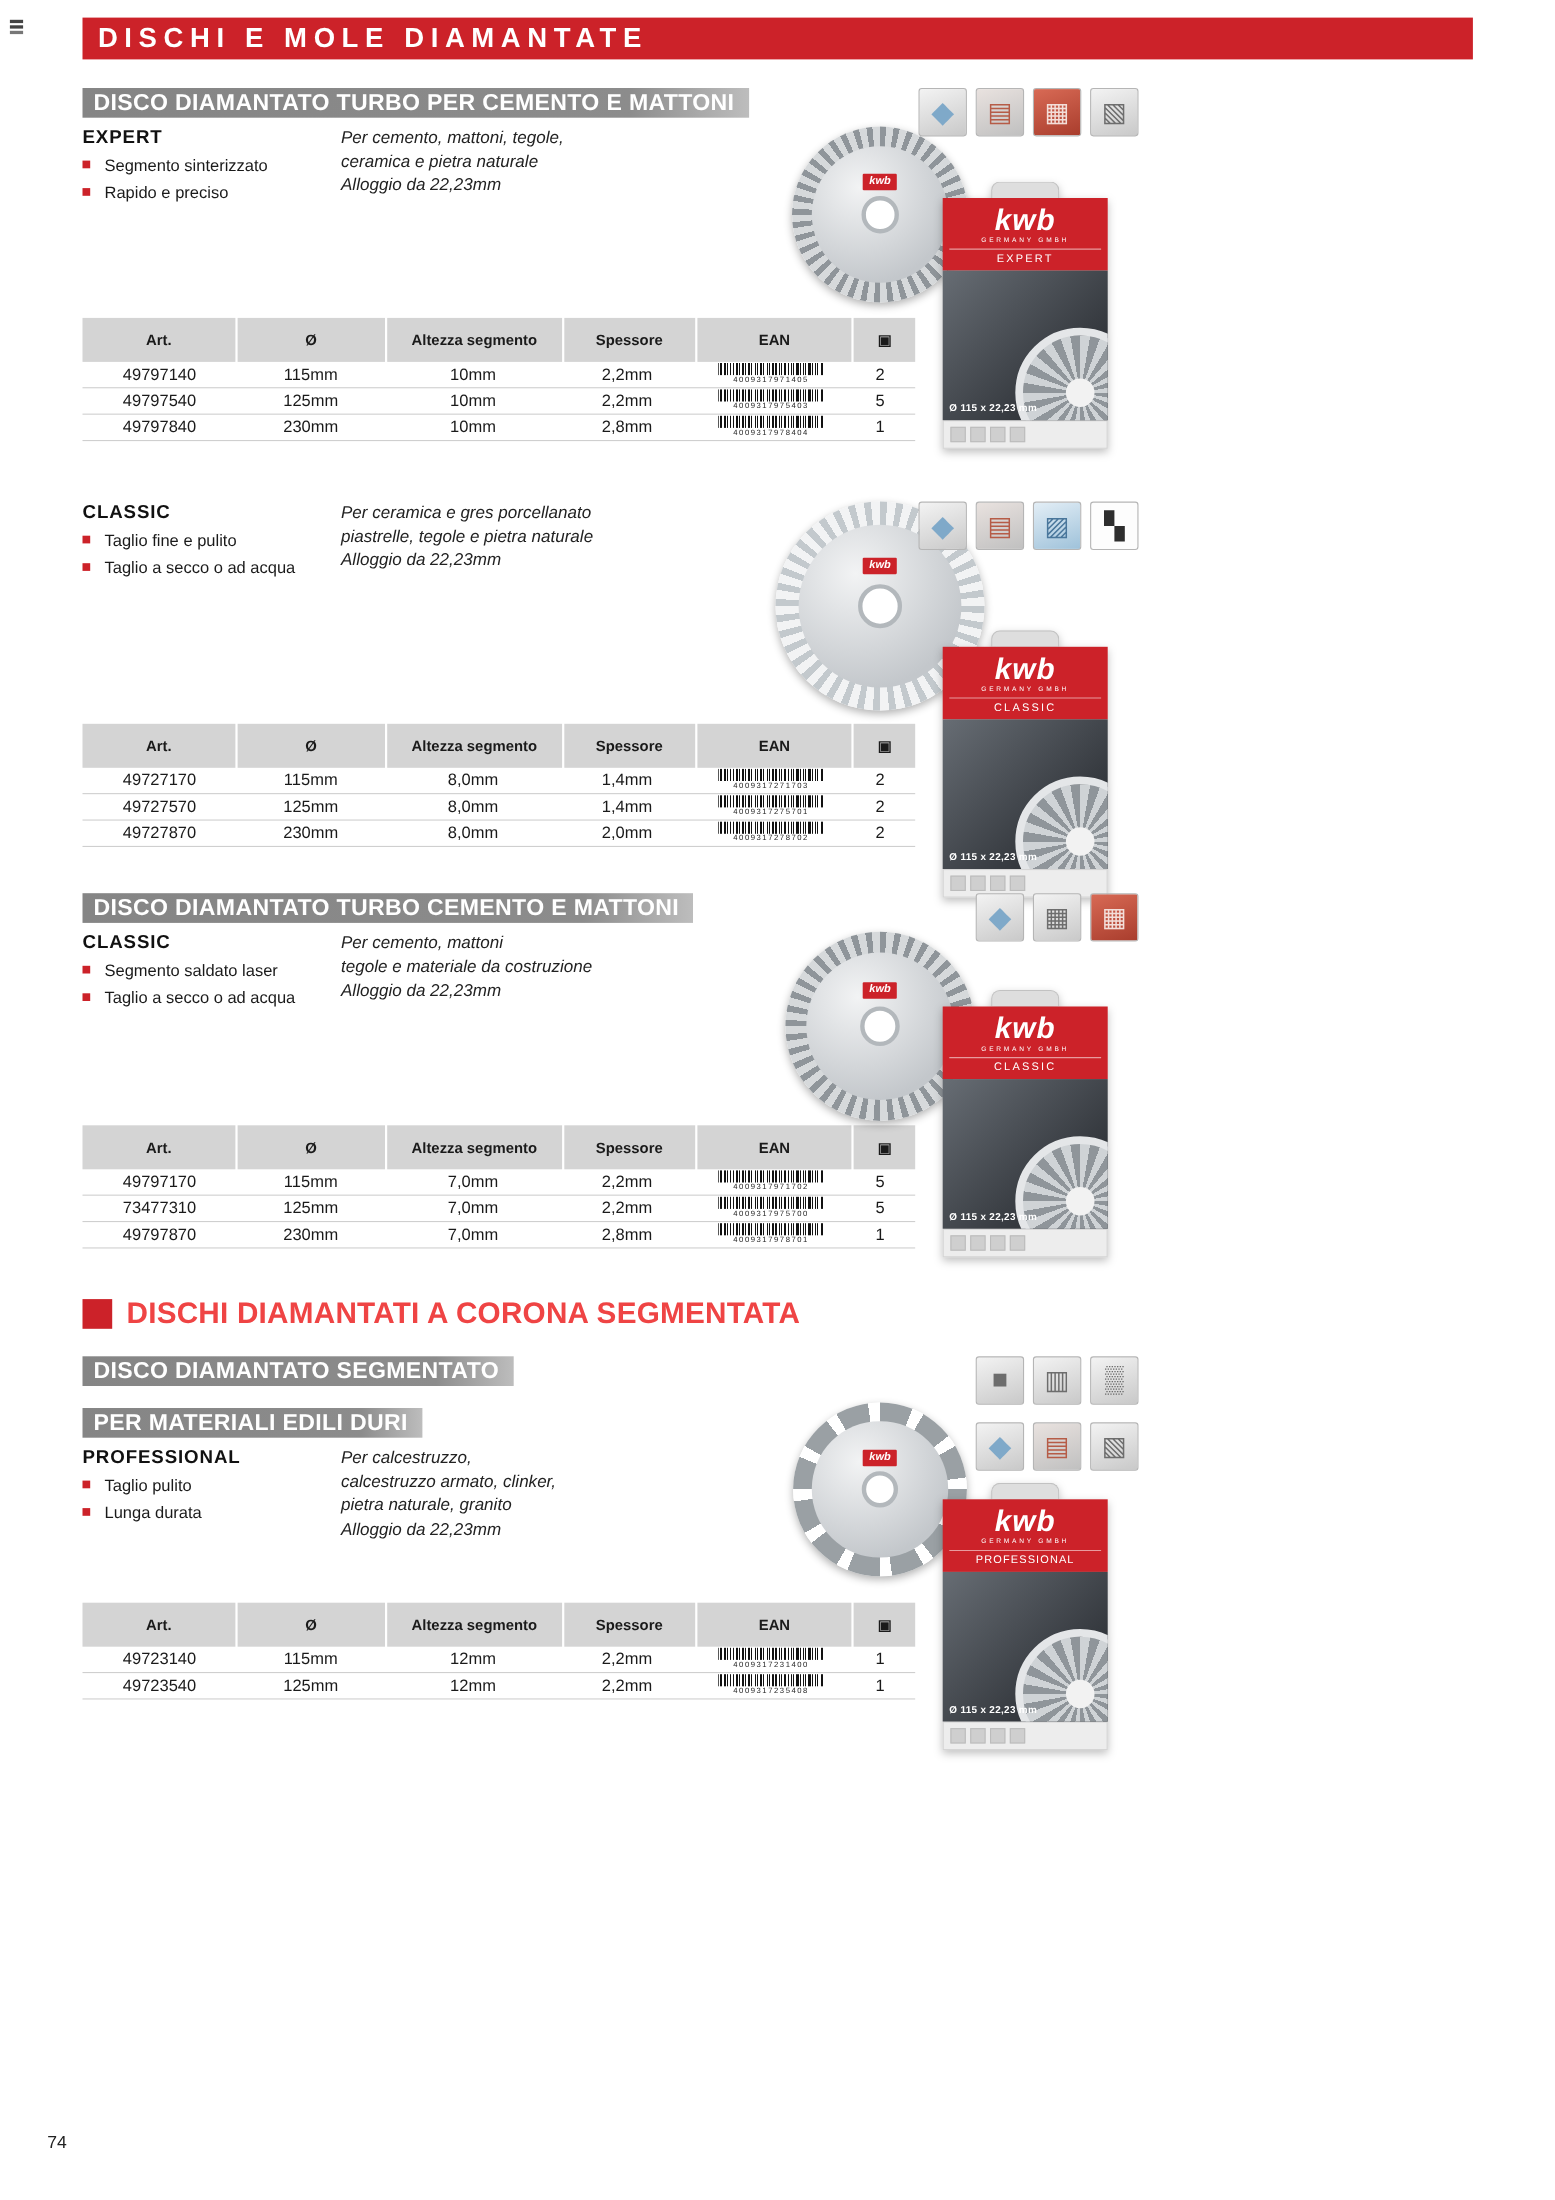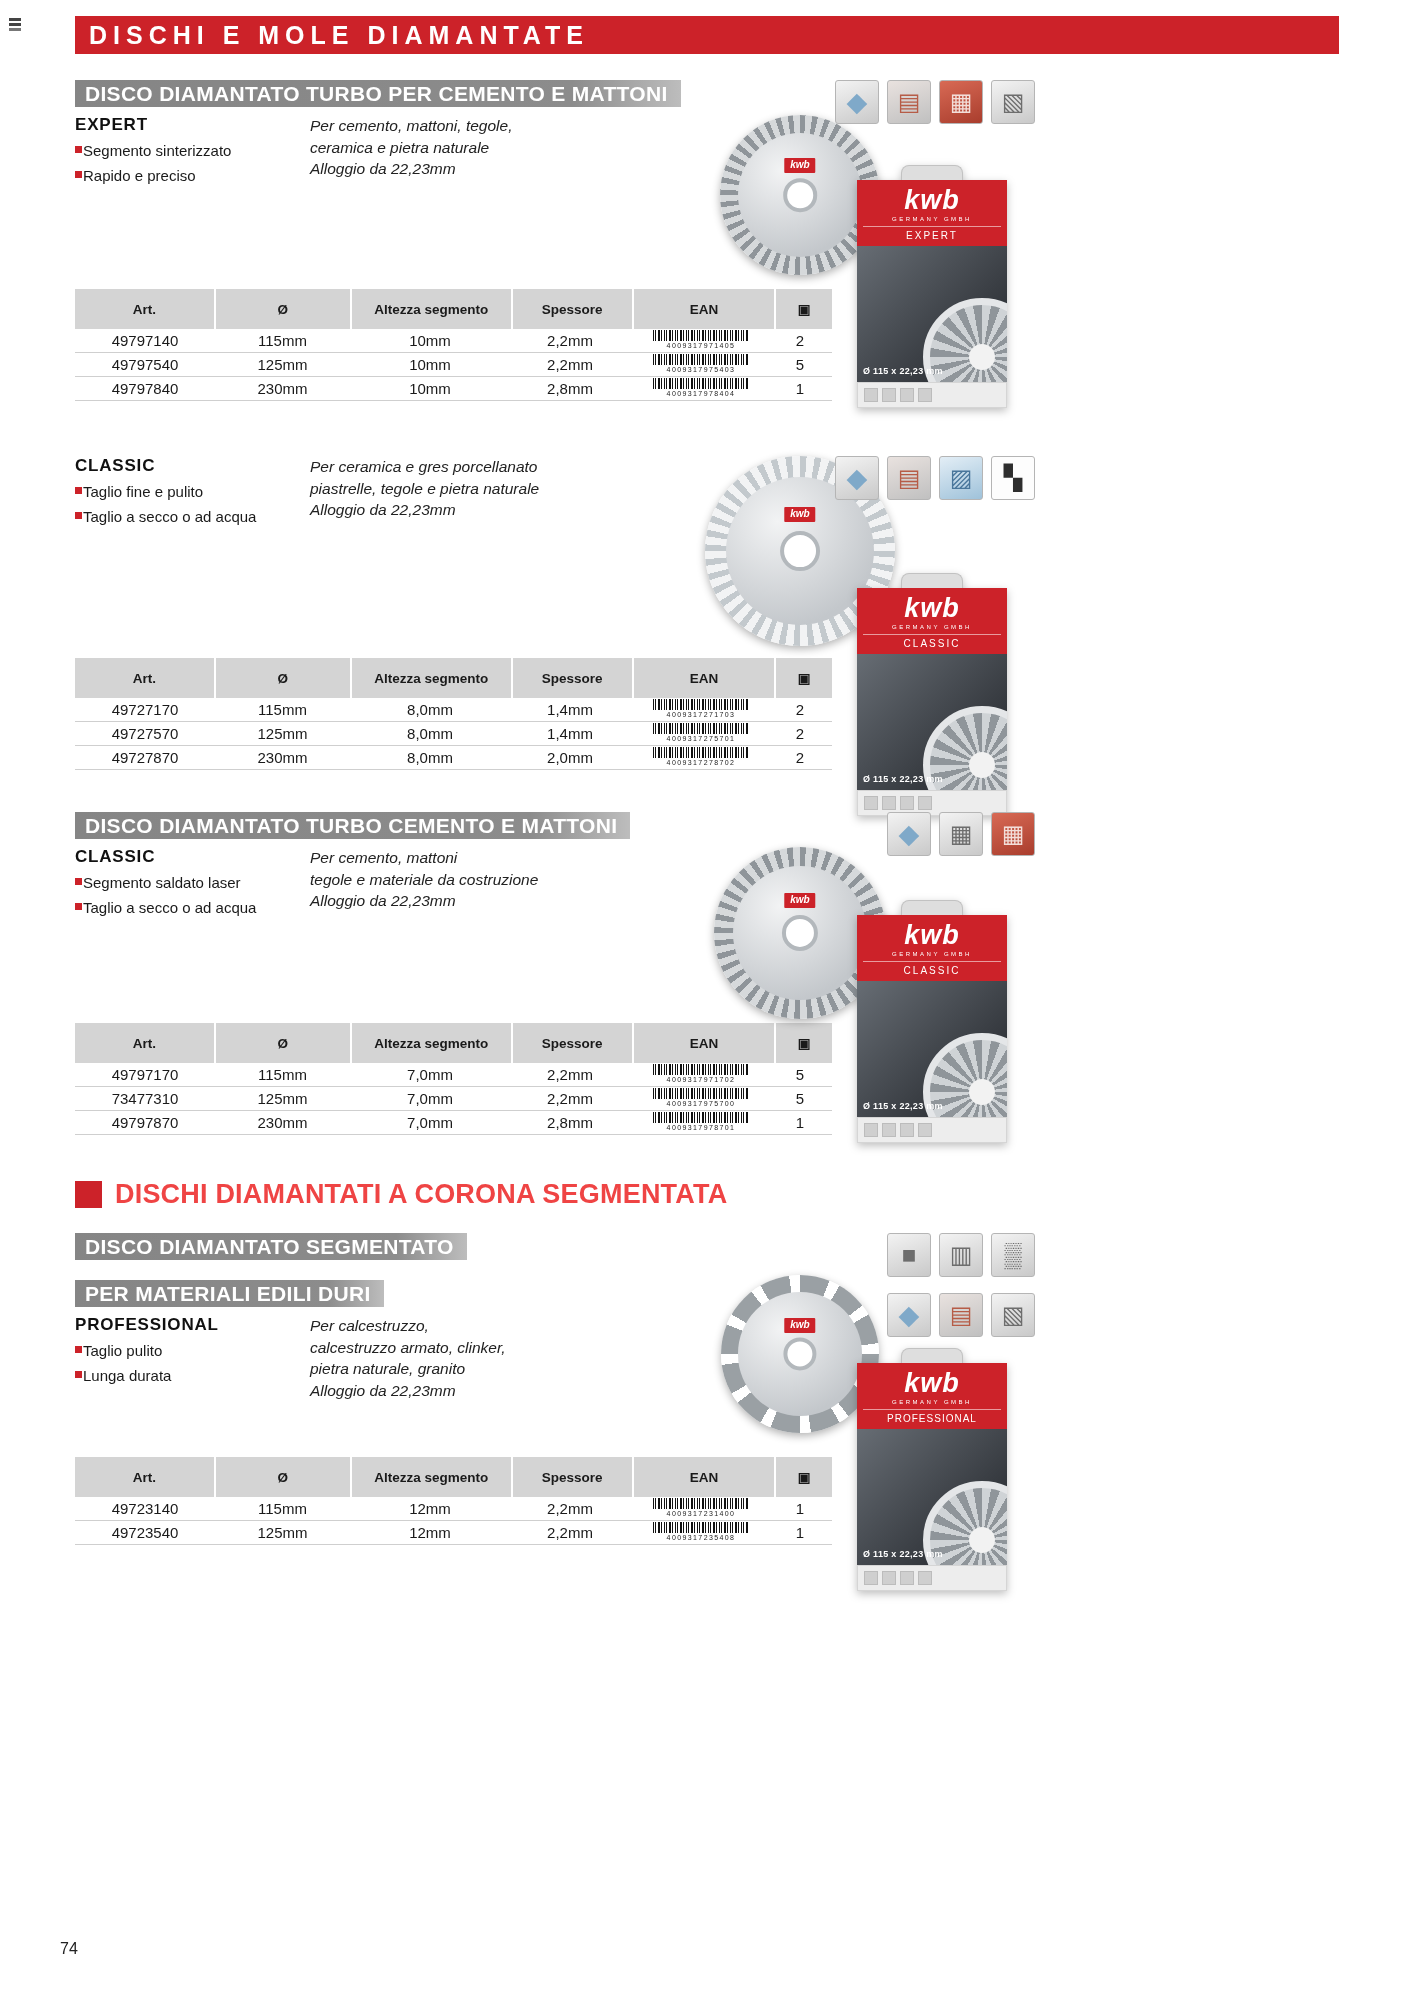--- a/index.html
+++ b/index.html
@@ -33,21 +33,21 @@
     background:linear-gradient(160deg,#f3f3f3,#c9c9c9); }
   .g-diamond { color:#7fa9c9; font-size:27px; }
   .ic-brick { background:linear-gradient(160deg,#d86a55,#a93d2d); color:#f3ded9; }
   .ic-roof  { background:linear-gradient(160deg,#e9e2df,#c0c0c0); color:#b65c47; }
   .ic-blue  { background:linear-gradient(160deg,#e3eef6,#9fc2da); color:#49769b; }
   .ic-check { background:#fdfdfd; color:#2e2e2e; }
 
   .sec-body { display:flex; margin-top:8px; align-items:flex-start; }
   .info-col { width:235px; }
   .series { font-weight:bold; font-size:17px; letter-spacing:.8px; color:#111; }
-  .bullet { display:flex; gap:1px; font-size:15px; margin-top:7px; line-height:1.2; }
+  .bullet { display:flex; gap:13px; font-size:15px; margin-top:7px; line-height:1.2; }
   .bsq { flex:0 0 auto; width:7px; height:7px; background:#cc2229; margin-top:4px; }
   .desc { width:255px; font-style:italic; font-size:15.5px; line-height:1.4; white-space:pre-line; color:#222; }
   .disc-wrap { flex:1; display:flex; justify-content:center; }
 
   .disc { position:relative; border-radius:50%; box-shadow:0 3px 8px rgba(0,0,0,.3); }
   .disc-turbo-dark { background:repeating-conic-gradient(#8f959a 0deg 4deg,#d6d9db 4deg 9deg); }
   .disc-turbo-light { background:repeating-conic-gradient(#c3c9cd 0deg 4deg,#f2f3f4 4deg 9deg); }
   .disc-seg { background:repeating-conic-gradient(#9aa0a4 0deg 22deg,#ffffff 22deg 30deg); }
   .disc-inner { position:absolute; inset:11%; border-radius:50%;
     background:radial-gradient(circle at 35% 30%, #f2f3f4, #c3c7cb 75%); }
@@ -89,21 +89,21 @@
       #111 0,#111 1px, transparent 1px, transparent 2px,
       #111 2px,#111 3px, transparent 3px, transparent 5px,
       #111 5px,#111 7px, transparent 7px, transparent 8px,
       #111 8px,#111 9px, transparent 9px, transparent 11px); }
   .bc-num { font-size:7px; letter-spacing:1.4px; text-align:center; line-height:1.3; color:#222; }
 
   .group-heading { display:flex; align-items:center; gap:13px; margin-top:44px; height:30px; }
   .red-sq { width:27px; height:27px; background:#cc2229; }
   .group-heading-label { font-weight:bold; font-size:27px; color:#ef4444; letter-spacing:.2px; }
 
-  .page-number { position:absolute; left:60px; top:1940px; font-size:16px; color:#222; }
+  .page-number { position:absolute; left:43px; top:1940px; font-size:16px; color:#222; }
 </style>
 </head>
 <body>
 
 <div class="corner-mark"></div>
 
 <div class="page-inner">
 
   <div class="top-bar">
     <span>DISCHI E MOLE DIAMANTATE</span>

